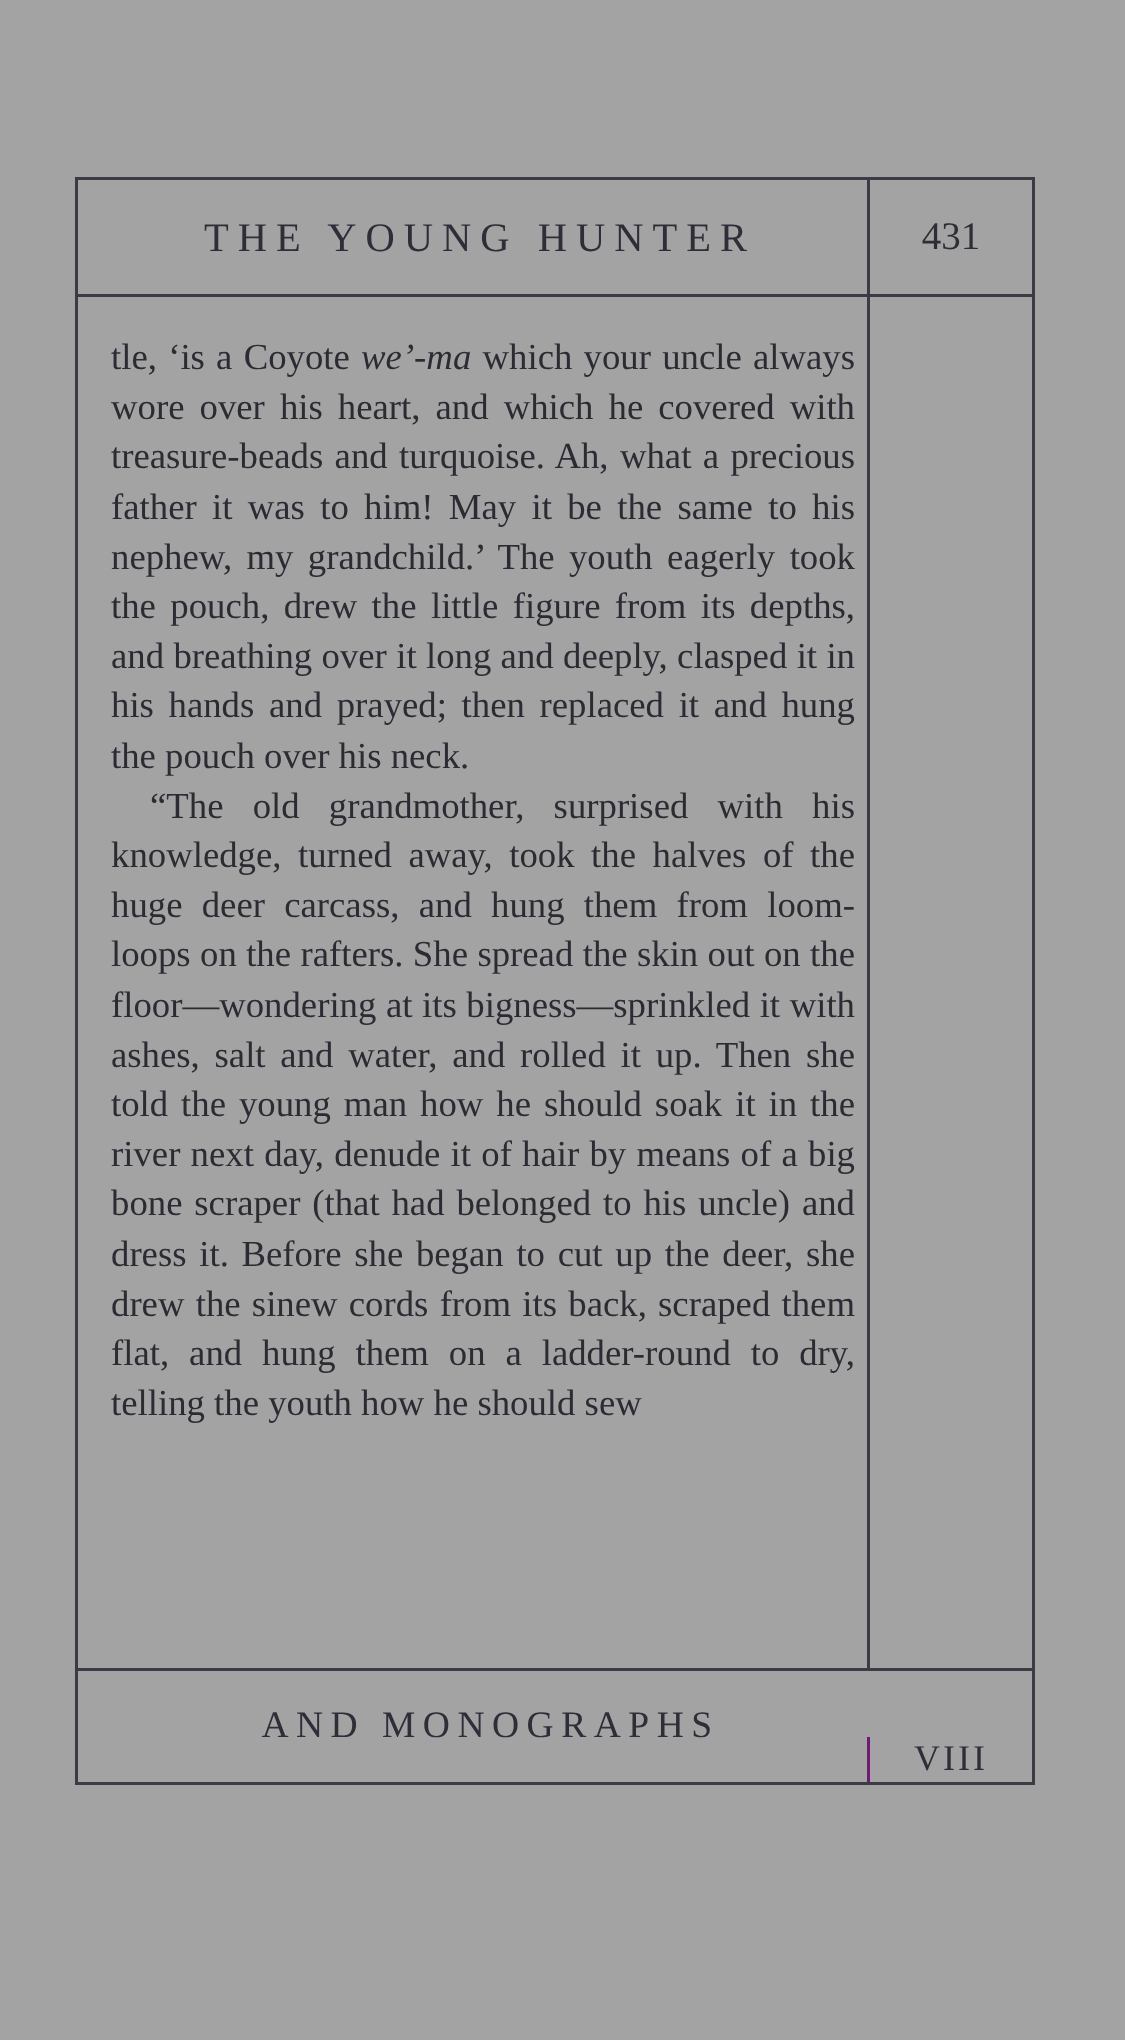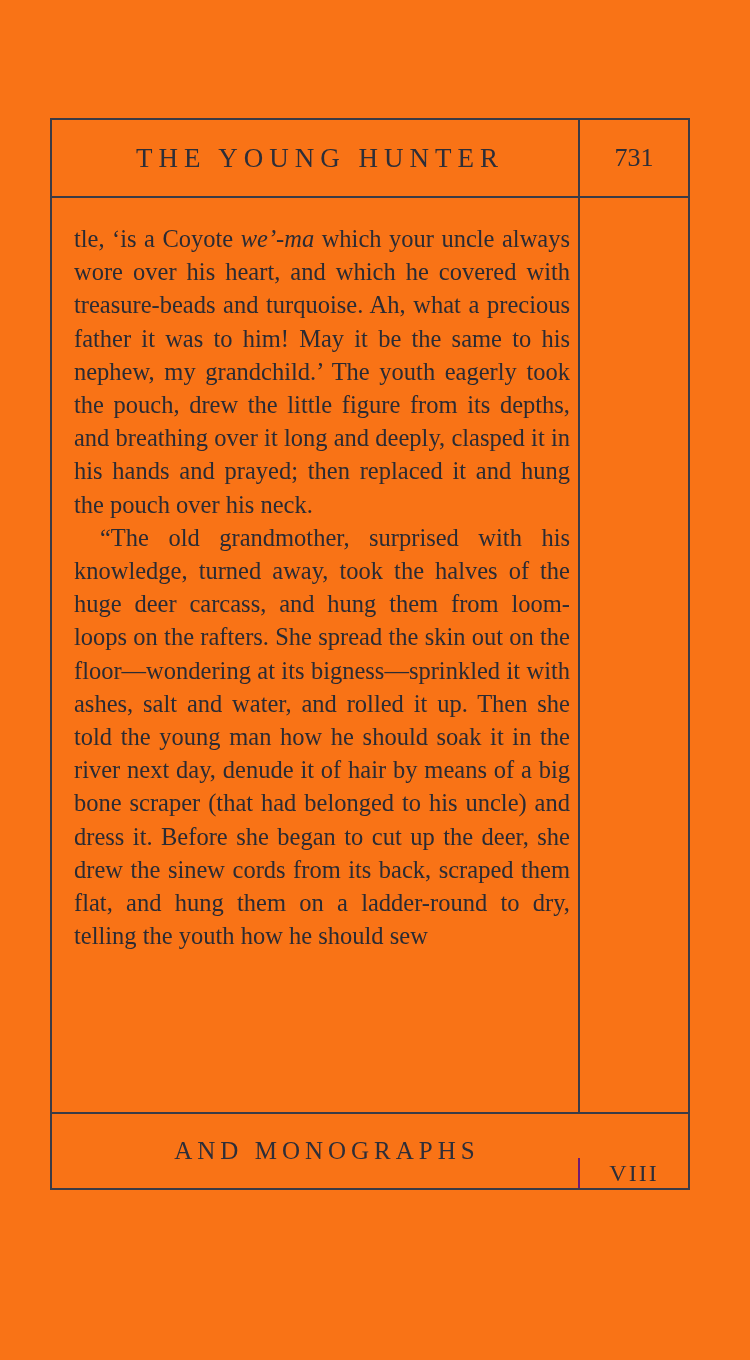--- a/index.html
+++ b/index.html
@@ -11,21 +11,21 @@
     height: 1360px;
     background: #f4efe2;
     font-family: "Liberation Serif", serif;
     color: #2b2b33;
     overflow: hidden;
   }
   .page {
     position: relative;
     width: 750px;
     height: 1360px;
-    background: #f97316;
+    background: #a3a3a3;
     text-decoration: underline;
   }
   .frame {
     position: absolute;
     left: 50px;
     top: 118px;
     width: 640px;
     height: 1072px;
     border: 2px solid #3b3b46;
     box-sizing: border-box;
@@ -114,21 +114,21 @@
   }
 </style>
 </head>
 <body>
 
 <div class="page">
   <div class="frame">
 
     <div class="header-row">
       <div class="running-head">THE YOUNG HUNTER</div>
-      <div class="header-num">731</div>
+      <div class="header-num">431</div>
     </div>
 
     <div class="body-row">
       <div class="body-text">
         <p><span>tle, ‘is a Coyote </span><span class="ital">we’-ma</span><span> which your uncle always wore over his heart, and which he covered with treasure-beads and turquoise. Ah, what a precious father it was to him! May it be the same to his nephew, my grandchild.’ The youth eagerly took the pouch, drew the little figure from its depths, and breathing over it long and deeply, clasped it in his hands and prayed; then replaced it and hung the pouch over his neck.</span></p>
         <p class="indent">“The old grandmother, surprised with his knowledge, turned away, took the halves of the huge deer carcass, and hung them from loom-loops on the rafters. She spread the skin out on the floor—wondering at its bigness—sprinkled it with ashes, salt and water, and rolled it up. Then she told the young man how he should soak it in the river next day, denude it of hair by means of a big bone scraper (that had belonged to his uncle) and dress it. Before she began to cut up the deer, she drew the sinew cords from its back, scraped them flat, and hung them on a ladder-round to dry, telling the youth how he should sew</p>
       </div>
       <div class="body-side"></div>
     </div>
 

